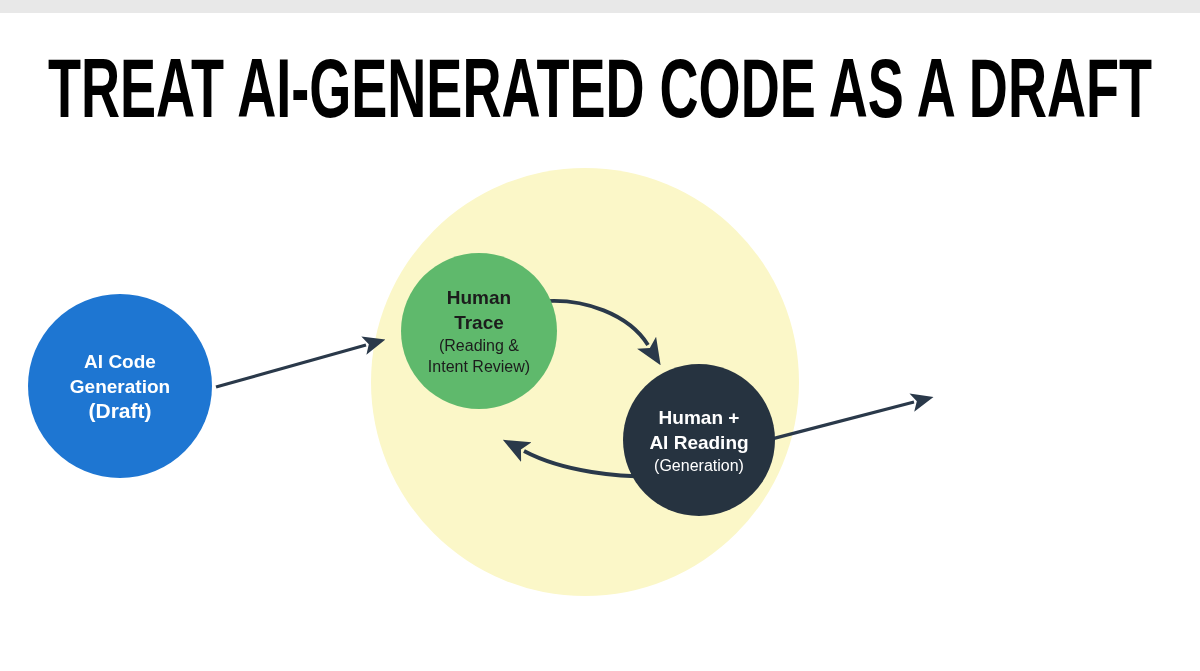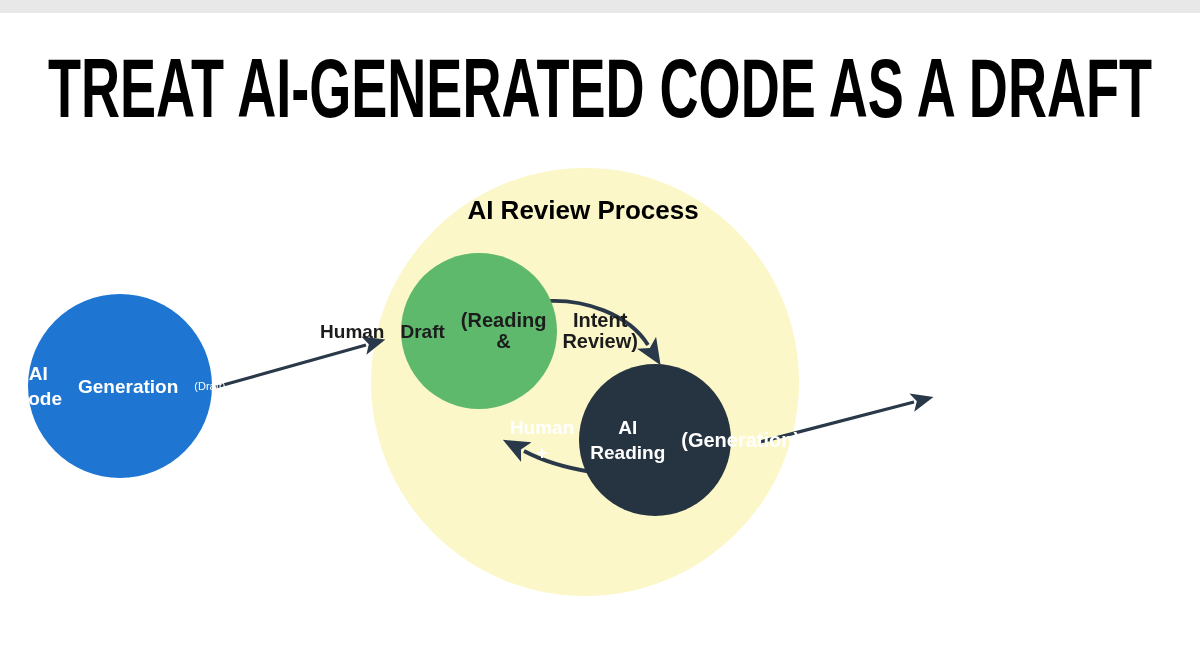--- a/index.html
+++ b/index.html
@@ -24,44 +24,42 @@
     position:absolute; left:383px; top:182px; width:400px; z-index:3;
     text-align:center; font-weight:bold; font-size:26px; color:var(--title);
   }
 
   .arrows-svg { position:absolute; left:0; top:0; z-index:2; }
   .arrow-shaft { fill:none; stroke:var(--arrow); }
   .ah-fill { fill:var(--arrow); }
 
   .node {
     position:absolute; border-radius:50%; z-index:3;
-    display:flex; flex-direction:row; align-items:center; justify-content:center;
+    display:flex; flex-direction:column; justify-content:center;
     text-align:center;
-    gap:16px;
   }
   .node .b  { font-weight:bold; font-size:19px; line-height:25px; }
-  .node .s  { font-weight:normal; font-size:11px; line-height:24px; }
-  .node .s-sm { font-weight:bold; font-size:20px; line-height:21px; }
+  .node .s  { font-weight:bold; font-size:21px; line-height:24px; }
+  .node .s-sm { font-weight:normal; font-size:16px; line-height:21px; }
 
   .node-blue   { left:28px;  top:281px; width:184px; height:184px; background:var(--node-blue);   color:var(--text-light); }
   .node-green  { left:401px; top:240px; width:156px; height:156px; background:var(--node-green);  color:var(--text-dark); }
-  .node-dark   { left:579px; top:351px; width:152px; height:152px; background:var(--node-dark);   color:var(--text-light); }
+  .node-dark   { left:623px; top:351px; width:152px; height:152px; background:var(--node-dark);   color:var(--text-light); }
   .node-orange { left:952px; top:281px; width:180px; height:180px; background:var(--node-orange); color:var(--text-dark); }
 </style>
 </head>
 <body>
 
 <div class="slide">
 
   <svg class="title-svg" width="1200" height="130" viewBox="0 0 1200 130">
     <text x="600" y="104" font-size="84" text-anchor="middle" textLength="1104" lengthAdjust="spacingAndGlyphs">TREAT AI-GENERATED CODE AS A DRAFT</text>
   </svg>
 
   <div class="process-circle"></div>
-  <div class="process-label">AI Review Process</div>
 
   <svg class="arrows-svg" width="1200" height="671" viewBox="0 0 1200 671">
     <defs>
       <marker id="ah" viewBox="0 0 10 10" refX="1" refY="5" markerWidth="7" markerHeight="7" orient="auto" markerUnits="strokeWidth">
         <path class="ah-fill" d="M0,0.8 L10,5 L0,9.2 L2.3,5 Z"></path>
       </marker>
     </defs>
     <path class="arrow-shaft" stroke-width="3.2" marker-end="url(#ah)" d="M216,374 L366,332"></path>
     <path class="arrow-shaft" stroke-width="3.8" marker-end="url(#ah)" d="M536,289 C585,283 630,303 648,332"></path>
     <path class="arrow-shaft" stroke-width="3.8" marker-end="url(#ah)" d="M690,462 C615,468 558,456 524,438"></path>
@@ -69,21 +67,21 @@
   </svg>
 
   <div class="node node-blue">
     <div class="b">AI Code</div>
     <div class="b">Generation</div>
     <div class="s">(Draft)</div>
   </div>
 
   <div class="node node-green">
     <div class="b">Human</div>
-    <div class="b">Draft</div>
+    <div class="b">Trace</div>
     <div class="s-sm">(Reading &amp;</div>
     <div class="s-sm">Intent Review)</div>
   </div>
 
   <div class="node node-dark">
     <div class="b">Human +</div>
     <div class="b">AI Reading</div>
     <div class="s-sm">(Generation)</div>
   </div>
 

